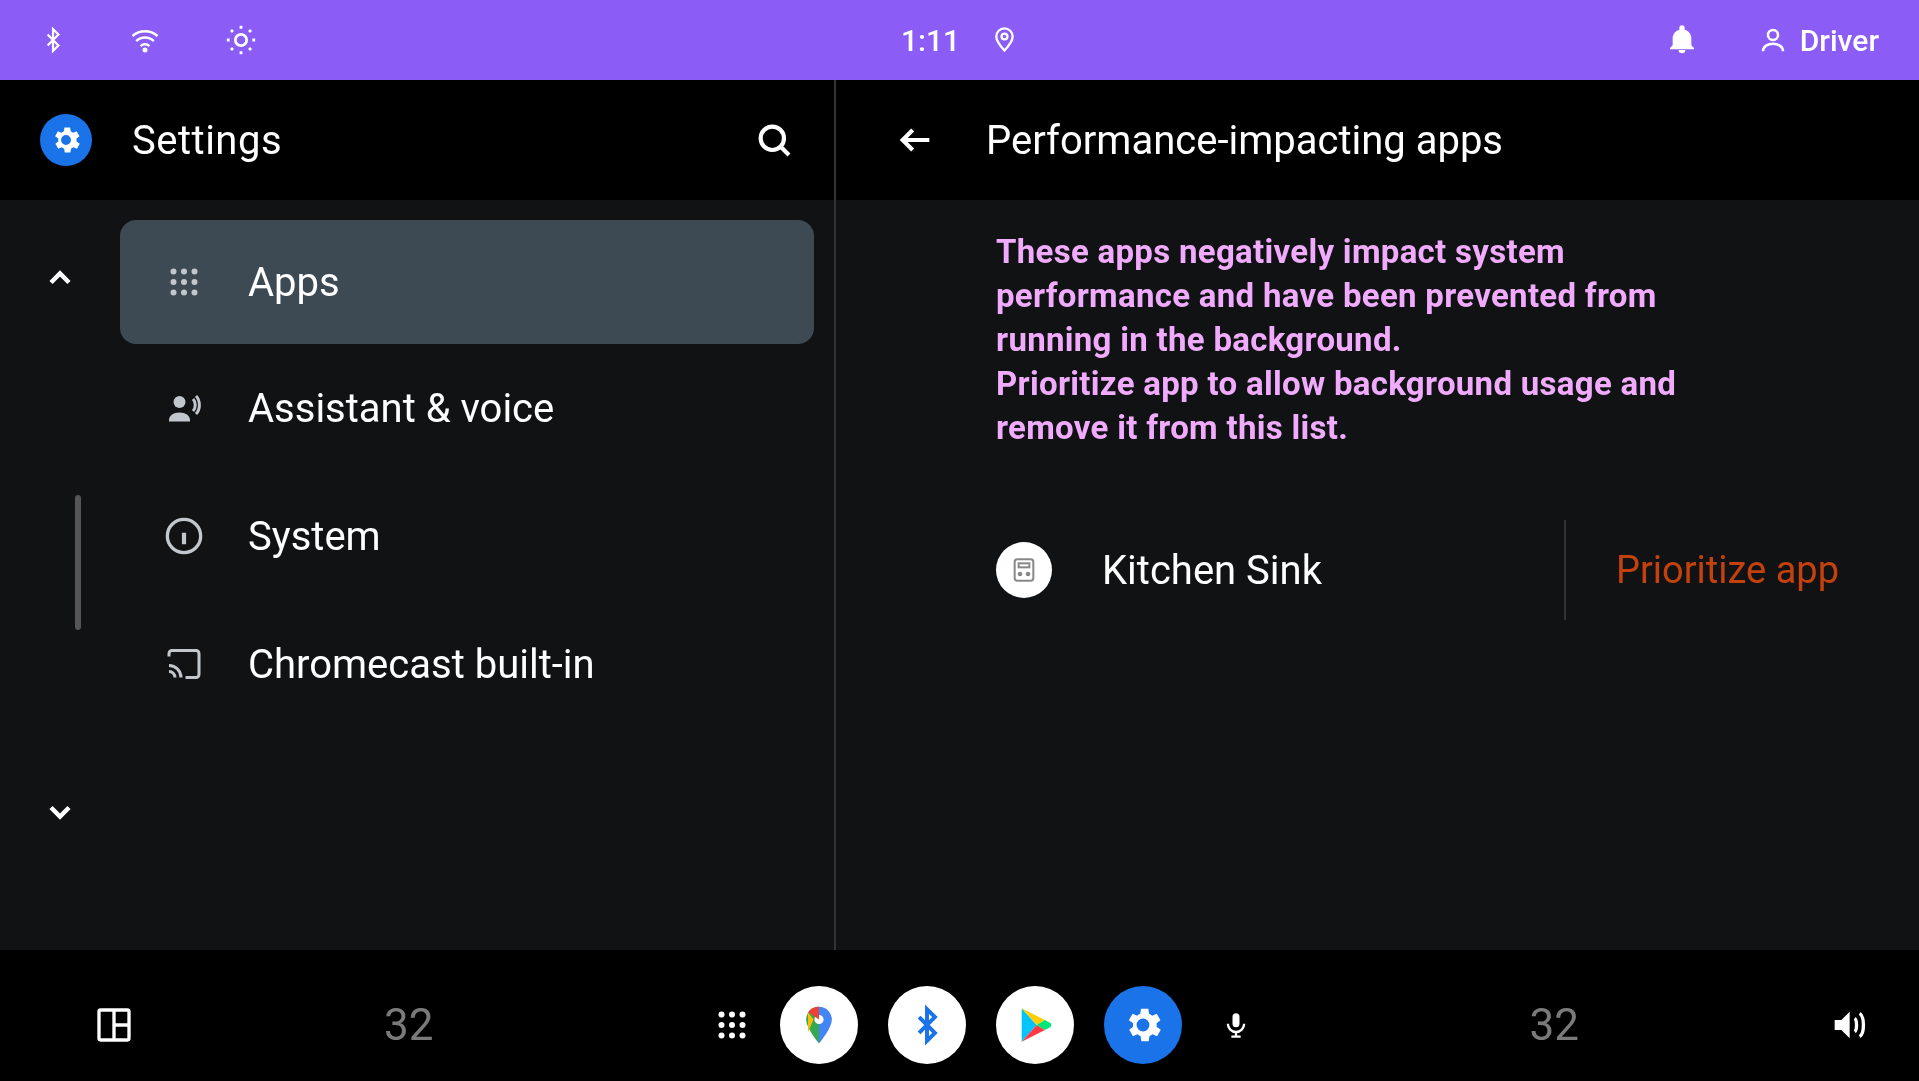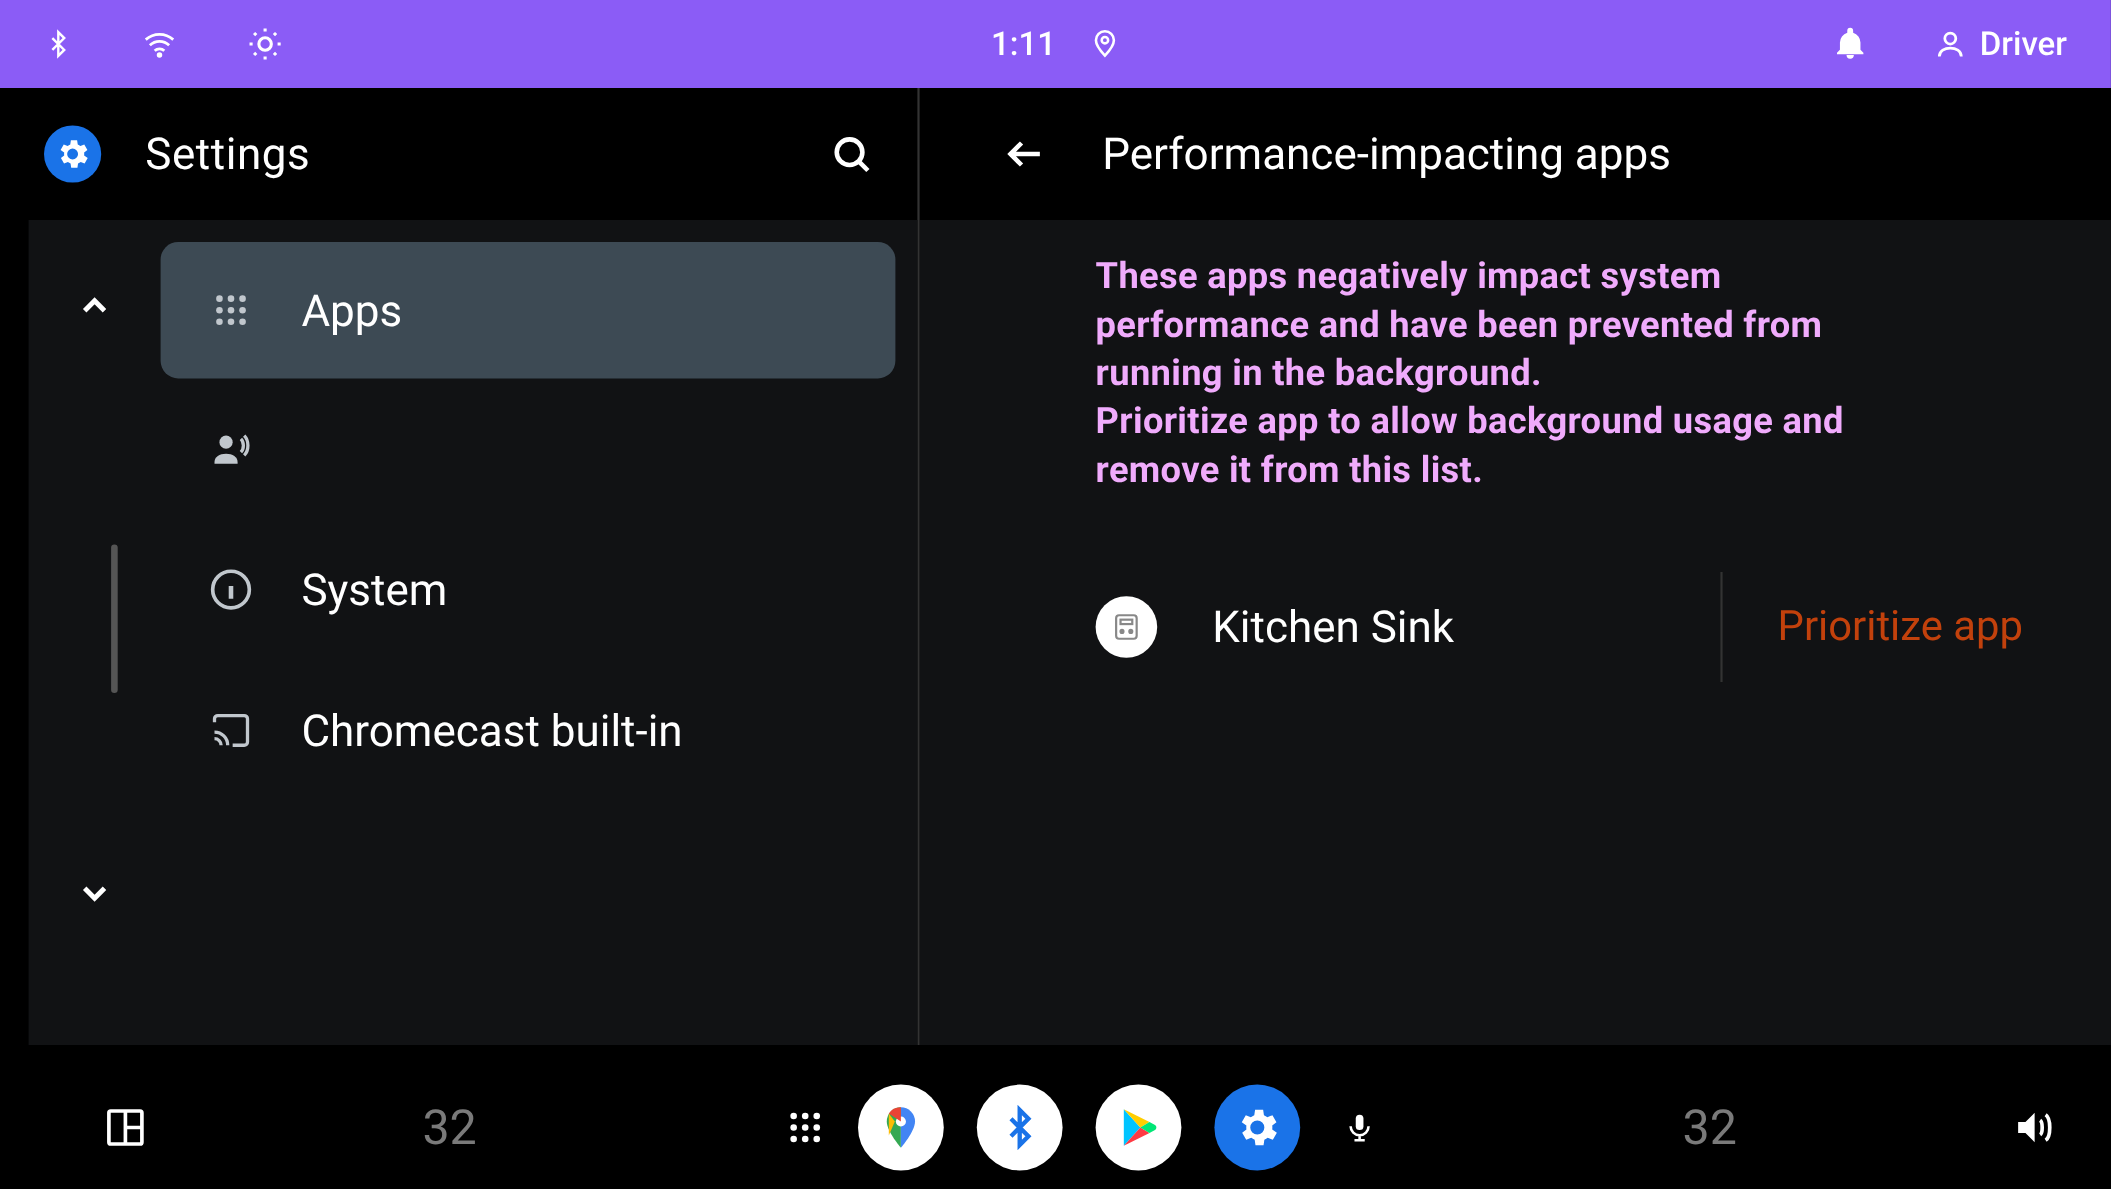--- a/index.html
+++ b/index.html
@@ -52,21 +52,20 @@
   }
   .sidebar-title { font-size: 40px; font-weight: 400; margin-left: 40px; letter-spacing: 0.5px;}
   .search-btn { margin-left: auto; display:flex; align-items:center; justify-content:center;}
 
   .list-area {
     flex: 1;
     position: relative;
     display: flex;
     background: #111214;
     padding-top: 20px;
-    margin-left: 26px;
   }
   .chevrons {
     width: 120px;
     display: flex;
     flex-direction: column;
     justify-content: space-between;
     align-items: center;
     padding: 40px 0 120px 0;
     position: relative;
   }
@@ -103,21 +102,21 @@
   .panel {
     flex: 1;
     background: #000;
     display: flex;
     flex-direction: column;
   }
   .panel-header {
     display: flex;
     align-items: center;
     height: 120px;
-    padding: 0 76px;
+    padding: 0 60px;
     gap: 50px;
   }
   .panel-title { font-size: 40px; font-weight: 400; }
   .panel-body {
     background: #111214;
     flex: 1;
     padding: 30px 80px 0 160px;
   }
   .description {
     font-size: 33px;
@@ -279,20 +278,21 @@
           <span>Apps</span>
         </div>
         <div class="nav-item">
           <span class="nav-icon">
             <svg width="44" height="36" viewBox="0 0 24 24" fill="#c1c7cd">
                 <circle cx="9" cy="8" r="4"></circle>
                 <path d="M2 20c0-3 3-5 7-5s7 2 7 5v1H2z"></path>
                 <path d="M18 6c2 2 2 6 0 8M20 4c3 3 3 9 0 12" fill="none" stroke="#c1c7cd" stroke-width="2"></path>
               </svg>
           </span>
+          <span>Assistant &amp; voice</span>
         </div>
         <div class="nav-item">
           <span class="nav-icon">
             <svg width="40" height="40" viewBox="0 0 24 24" fill="none" stroke="#c1c7cd" stroke-width="2">
                 <circle cx="12" cy="12" r="10"></circle>
                 <path d="M12 10v7M12 7h.01" stroke-width="2.5"></path>
               </svg>
           </span>
           <span>System</span>
         </div>

